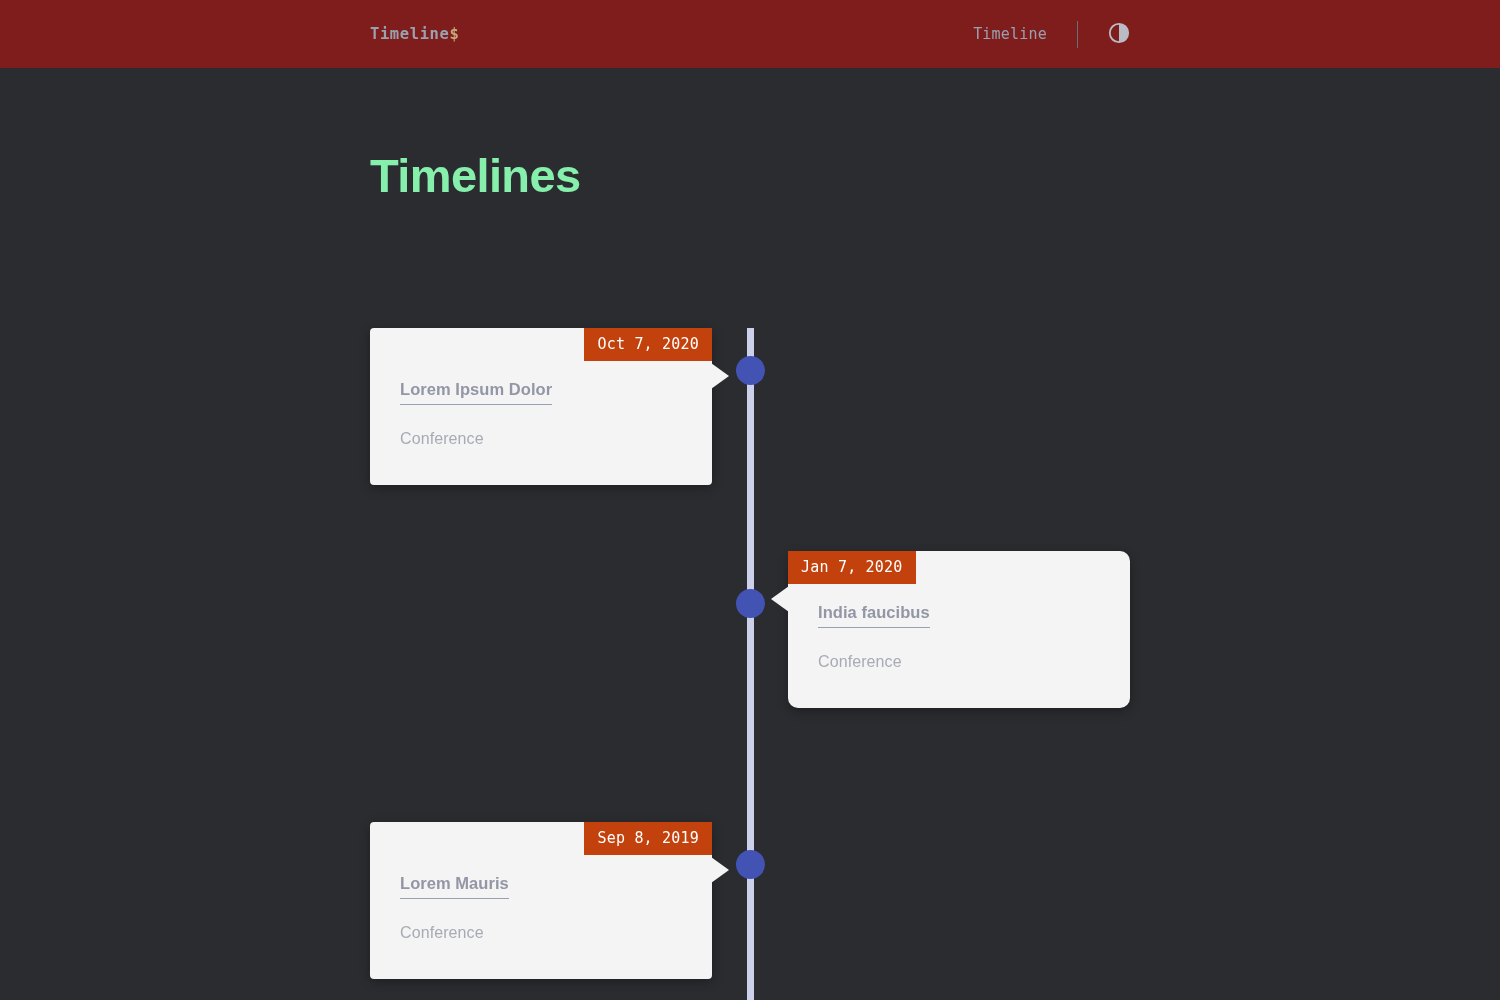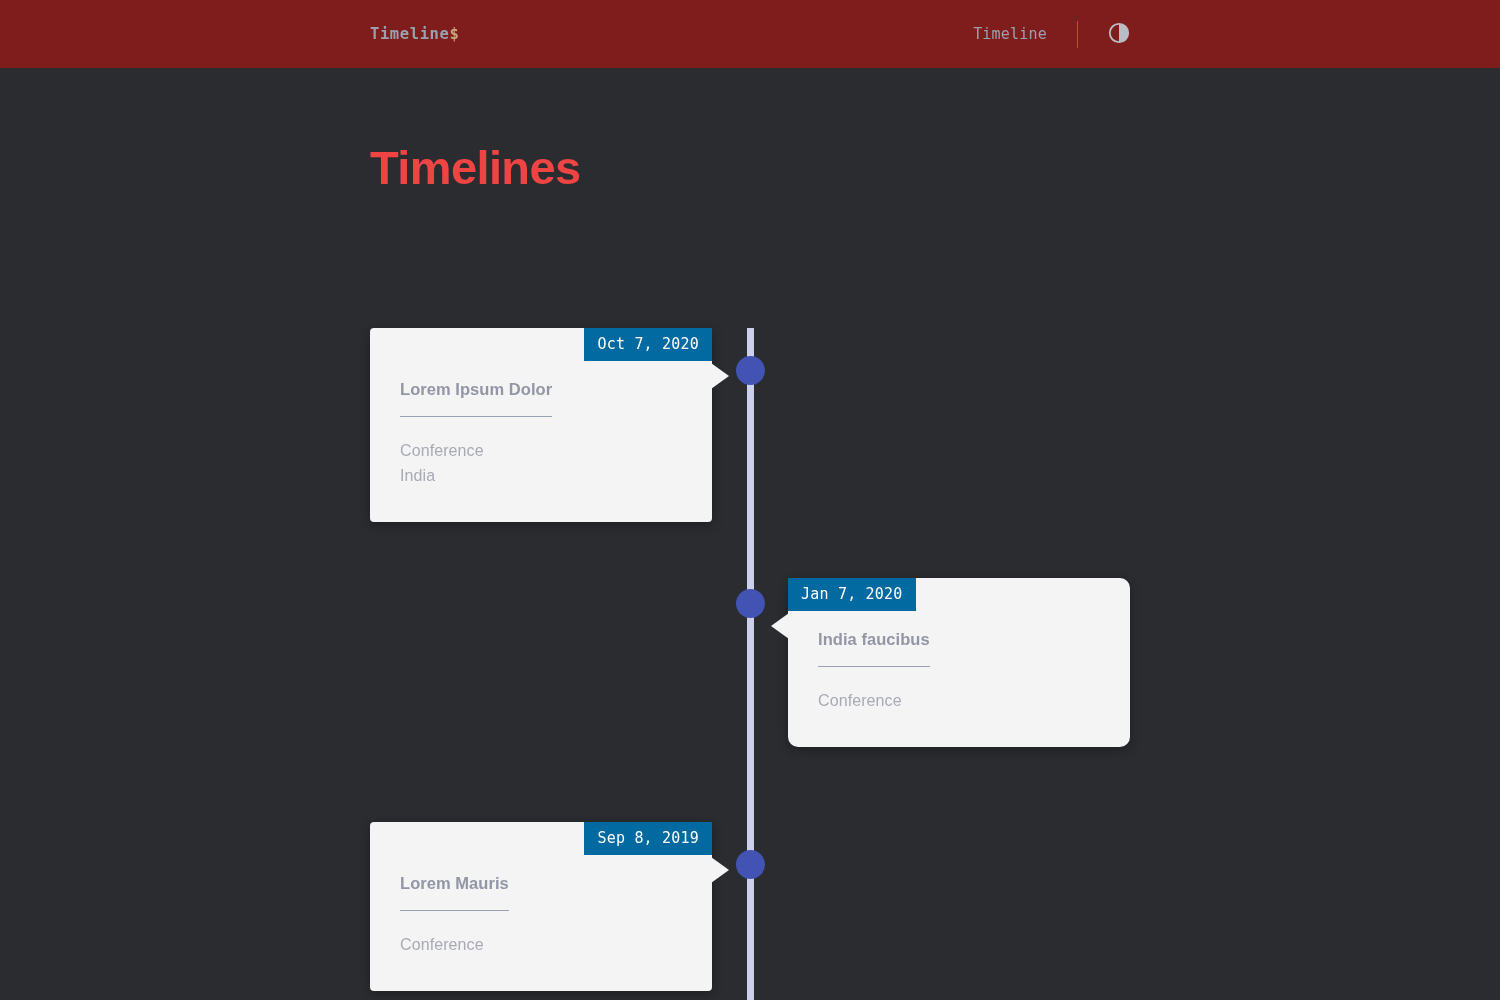--- a/index.html
+++ b/index.html
@@ -84,24 +84,24 @@
   
   .page {
     position: relative;
     width: 1500px;
     height: 932px;
   }
 
   .page-title {
     position: absolute;
     left: 370px;
-    top: 74px;
+    top: 82px;
     font-size: 47px;
     font-weight: bold;
-    color: #ef4444;
+    color: #86efac;
     letter-spacing: -0.6px;
     line-height: 1.1;
   }
 
   
   .timeline {
     position: absolute;
     left: 0;
     top: 0;
     width: 1500px;
@@ -141,21 +141,21 @@
     padding: 0;
     z-index: 4;
   }
 
   .tl-card.left  { left: 370px; }
   .tl-card.right { left: 788px; }
 
   .tl-badge {
     position: absolute;
     top: 0;
-    background: #0369a1;
+    background: #c2410c;
     color: #ffffff;
     font-family: "DejaVu Sans Mono", "Liberation Mono", monospace;
     font-size: 15px;
     letter-spacing: 0.2px;
     padding: 9px 13px 9px 13px;
     line-height: 1;
     white-space: nowrap;
     z-index: 5;
   }
   .tl-card.left  .tl-badge { right: 0; }
@@ -184,21 +184,21 @@
     padding: 52px 30px 34px 30px;
   }
 
   .tl-title {
     font-size: 16.5px;
     font-weight: bold;
     color: #9296a5;
     letter-spacing: 0.05px;
     border-bottom: 1.5px solid #9aa0b3;
     display: inline-block;
-    padding-bottom: 17px;
+    padding-bottom: 5px;
     cursor: pointer;
     text-decoration: none;
   }
 
   .tl-meta {
     margin-top: 21px;
     font-size: 16px;
     line-height: 25px;
     color: #a8aab4;
     letter-spacing: 0.1px;
@@ -237,29 +237,28 @@
 
     <div class="tl-item">
       <div class="tl-dot" style="top:288px;"></div>
       <article class="tl-card left" style="top:260px;">
         <div class="tl-badge">Oct 7, 2020</div>
         <div class="tl-arrow"></div>
         <div class="tl-body">
           <a class="tl-title" href="#">Lorem Ipsum Dolor</a>
           <div class="tl-meta">
             <div>Conference</div>
-            <div>India</div>
           </div>
         </div>
       </article>
     </div>
 
     <div class="tl-item">
       <div class="tl-dot" style="top:521px;"></div>
-      <article class="tl-card right" style="top:510px;border-radius:10px;">
+      <article class="tl-card right" style="top:483px;border-radius:10px;">
         <div class="tl-badge">Jan 7, 2020</div>
         <div class="tl-arrow"></div>
         <div class="tl-body">
           <a class="tl-title" href="#">India faucibus</a>
           <div class="tl-meta">
             <div>Conference</div>
           </div>
         </div>
       </article>
     </div>

